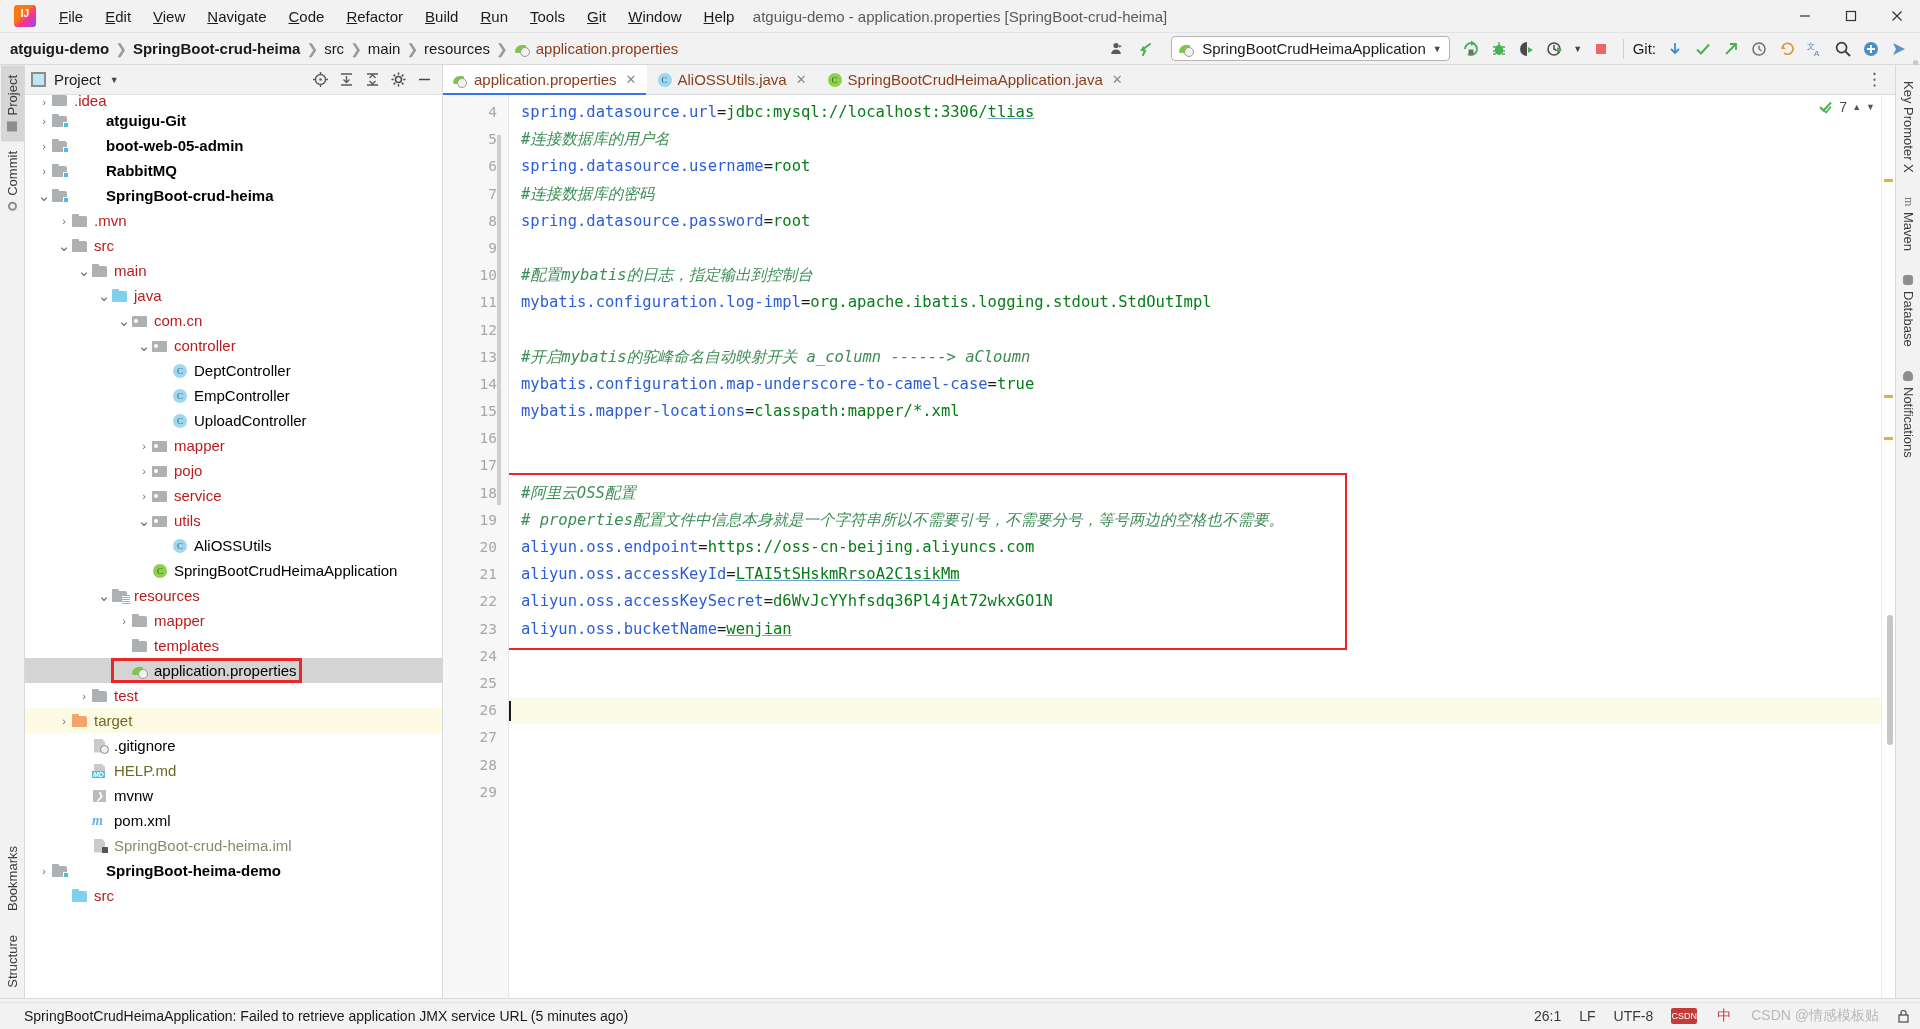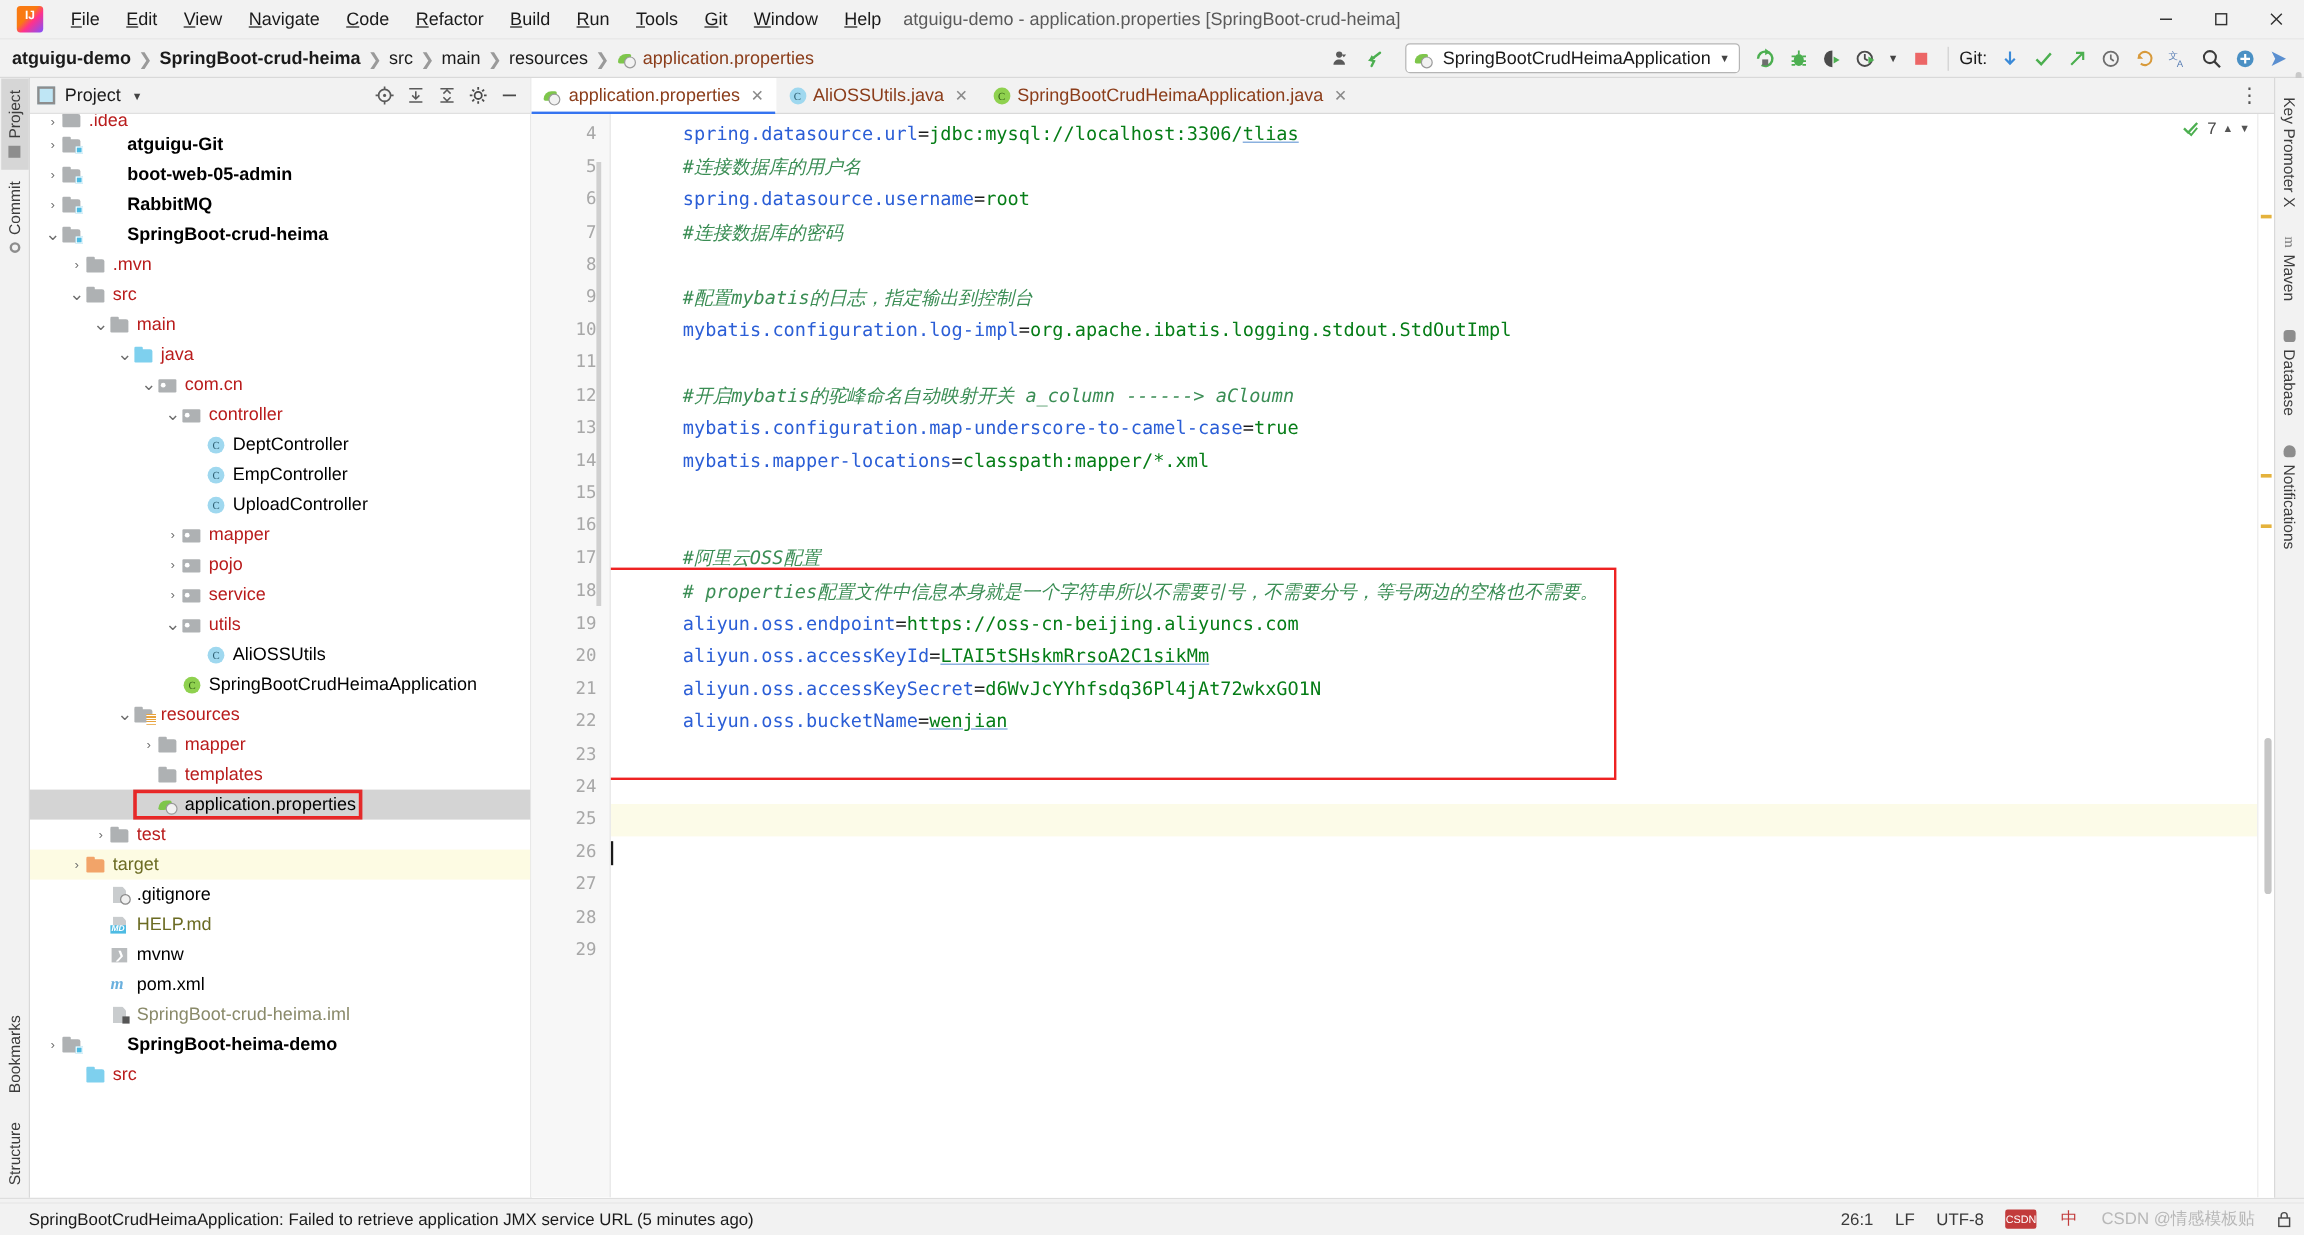--- a/index.html
+++ b/index.html
@@ -165,21 +165,21 @@
     width:66px; flex:none; background:#f7f7f7; border-right:1px solid #e6e6e6;
     text-align:right; padding-right:11px; font-family:"DejaVu Sans Mono",monospace; font-size:14.5px;
     color:#a8a8a8; padding-top:4px; position:relative;
   }
   #gutter .gln { height:27.2px; line-height:27.2px; }
   #gutter-bar{ position:absolute; left:54px; top:40px; width:4px; height:370px; background:#d0d0d0;}
   #code {
     flex:1; padding-top:4px; padding-left:12px; font-family:"DejaVu Sans Mono",monospace;
     font-size:15.5px; position:relative; overflow:hidden;
   }
-  .cl { height:27.2px; line-height:27.2px; white-space:pre;margin-left:48px; }
+  .cl { height:27.2px; line-height:27.2px; white-space:pre; }
   .cl.caretline { background:#fcfbe8; margin-left:-12px; padding-left:12px; }
   .k { color:#2b5ed6; }
   .v { color:#067d17; }
   .eq { color:#1a1a1a; }
   .cm { color:#3a8d54; font-style:italic; }
   .ul { text-decoration:underline; text-decoration-color:#6f9fd8; }
   #redbox{
     position:absolute; border:2px solid #ee2222; pointer-events:none;
   }
   #caret{ position:absolute; width:2px; background:#1a1a1a; }
@@ -691,20 +691,21 @@
           <div class="gln">28</div>
           <div class="gln">29</div>
         </div>
       <div id="code">
         <div id="redbox" style="left: -12px; top: 377.8px; width: 850px; height: 177.2px; border-color: rgb(238, 34, 34);"></div>
         <div id="caret" style="left: 0px; top: 606.4px; height: 20px;"></div>
       <div class="cl"><span class="k">spring.datasource.url</span><span class="eq">=</span><span class="v">jdbc:mysql://localhost:3306/</span><span class="v ul">tlias</span></div>
           <div class="cl"><span class="cm">#连接数据库的用户名</span></div>
           <div class="cl"><span class="k">spring.datasource.username</span><span class="eq">=</span><span class="v">root</span></div>
           <div class="cl"><span class="cm">#连接数据库的密码</span></div>
+          <div class="cl"><span class="k">spring.datasource.password</span><span class="eq">=</span><span class="v">root</span></div>
           <div class="cl">&nbsp;</div>
           <div class="cl"><span class="cm">#配置mybatis的日志，指定输出到控制台</span></div>
           <div class="cl"><span class="k">mybatis.configuration.log-impl</span><span class="eq">=</span><span class="v">org.apache.ibatis.logging.stdout.StdOutImpl</span></div>
           <div class="cl">&nbsp;</div>
           <div class="cl"><span class="cm">#开启mybatis的驼峰命名自动映射开关 a_column ------&gt; aCloumn</span></div>
           <div class="cl"><span class="k">mybatis.configuration.map-underscore-to-camel-case</span><span class="eq">=</span><span class="v">true</span></div>
           <div class="cl"><span class="k">mybatis.mapper-locations</span><span class="eq">=</span><span class="v">classpath:mapper/*.xml</span></div>
           <div class="cl">&nbsp;</div>
           <div class="cl">&nbsp;</div>
           <div class="cl"><span class="cm">#阿里云OSS配置</span></div>

